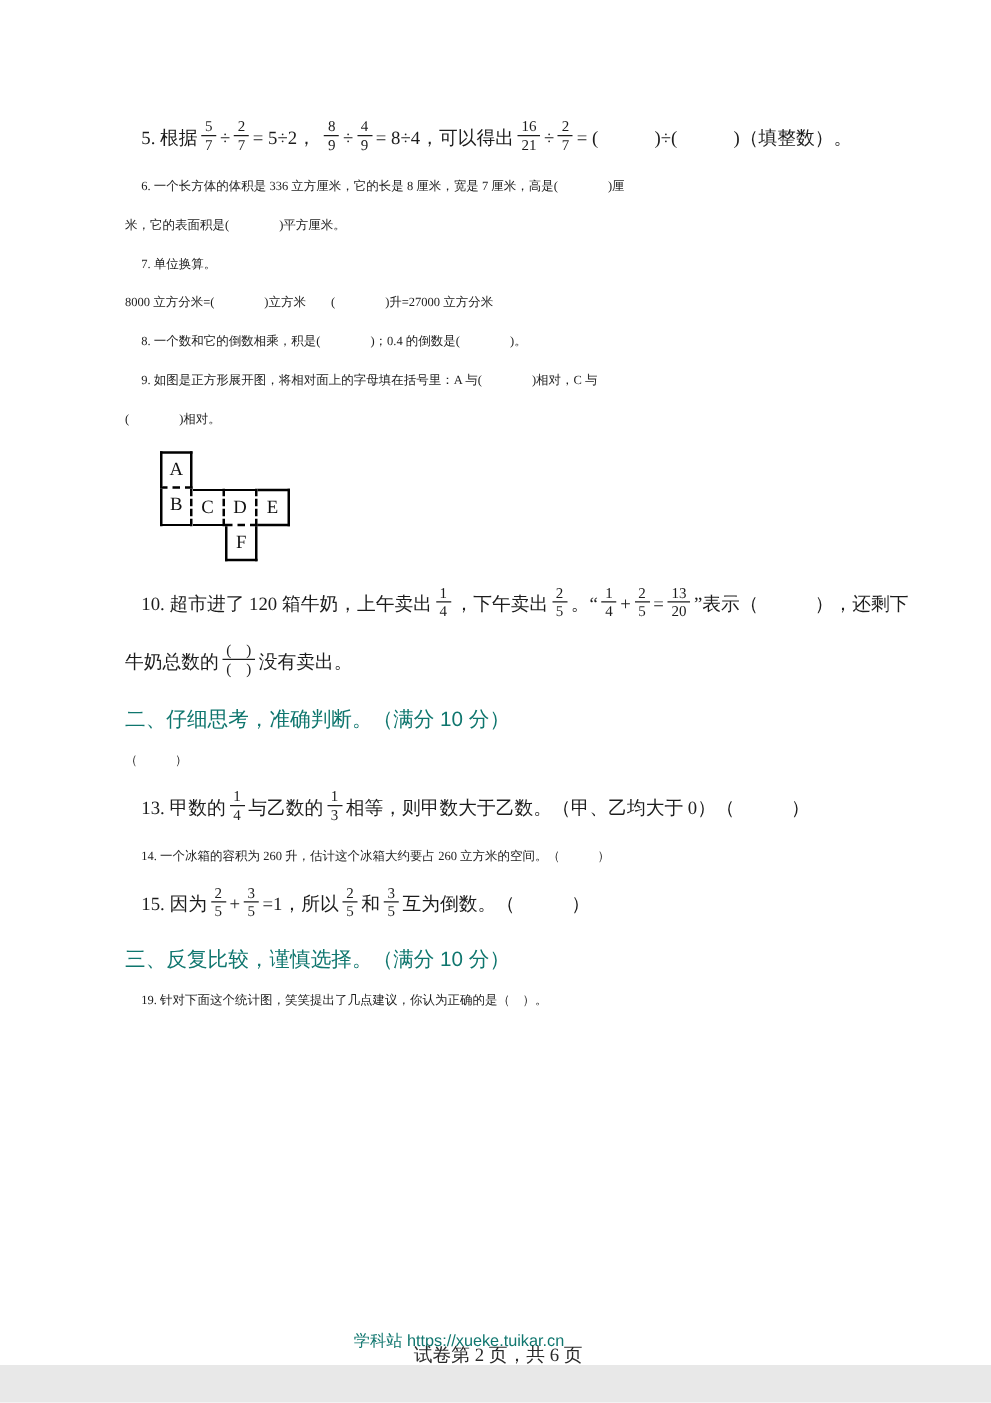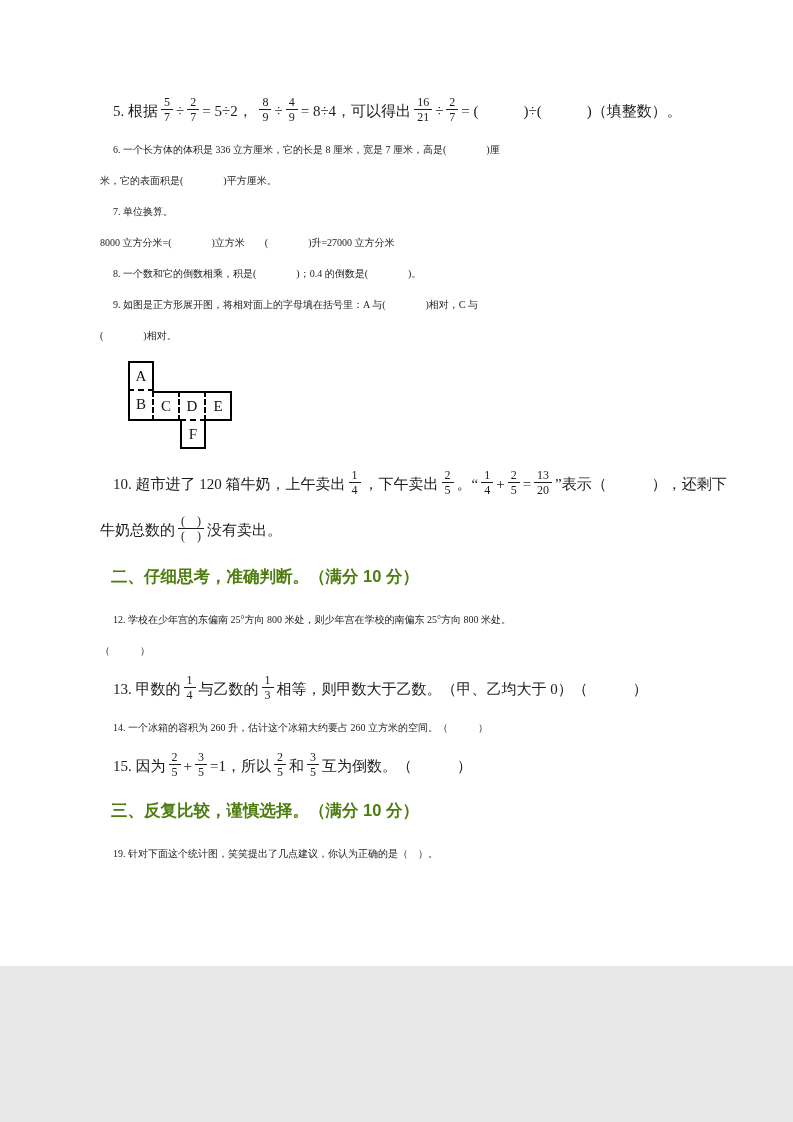--- a/index.html
+++ b/index.html
@@ -1,29 +1,29 @@
 <!DOCTYPE html>
 <html><head>
 <meta charset="utf-8">
 <style>
   html,body { margin:0; padding:0; background:#e8e8e8; }
   .page {
-    position:relative; width:793px; height:966px; margin:0 auto;
+    position:relative; width:793px; height:1092px; margin:0 auto;
     background:#ffffff; overflow:hidden;
     font-family:"Liberation Serif","DejaVu Serif",serif;
     color:#1c1c1c;
   }
   .content { position:absolute; left:100px; top:88px; width:620px; }
   .content p { margin:0; }
   .ln  { font-size:10px; line-height:31px; white-space:nowrap; }
   .lnf { font-size:15px; line-height:46px; white-space:nowrap; }
   .qn  { padding-left:13px; }
   .hd  {
-    margin:11px; font-size:16.5px; line-height:34px; font-weight:bold;
-    font-family:"Liberation Sans","DejaVu Sans",sans-serif; color:#4d7c0f;
+    margin:0; font-size:16.5px; line-height:34px; font-weight:normal;
+    font-family:"Liberation Sans","DejaVu Sans",sans-serif; color:#0f766e;
     white-space:nowrap;
   }
   .mt4  { margin-top:4px !important; }
   .mt6  { margin-top:6px !important; }
   .mt12 { margin-top:12px !important; }
 
   
   .frac {
     display:inline-block; vertical-align:middle; position:relative; top:-3px;
     text-align:center; font-size:12px; line-height:1.2; margin:0 3px;
@@ -81,21 +81,20 @@
       <div class="cell cE">E</div>
       <div class="cell cF">F</div>
     </div>
 
     <p class="lnf qn mt12">10. 超市进了 120 箱牛奶，上午卖出<span class="frac"><span class="fn">1</span><span class="fd">4</span></span>，下午卖出<span class="frac"><span class="fn">2</span><span class="fd">5</span></span>。“<span class="frac"><span class="fn">1</span><span class="fd">4</span></span>+<span class="frac"><span class="fn">2</span><span class="fd">5</span></span>=<span class="frac"><span class="fn">13</span><span class="fd">20</span></span>”表示（　　　），还剩下</p>
     <p class="lnf">牛奶总数的<span class="frac"><span class="fn">(　)</span><span class="fd">(　)</span></span>没有卖出。</p>
 
     <h2 class="hd mt6">二、仔细思考，准确判断。（满分 10 分）</h2>
 
 
-    <p class="ln qn">12. 学校在少年宫的东偏南 25°方向 800 米处，则少年宫在学校的南偏东 25°方向 800 米处。</p>
     <p class="ln">（　　　）</p>
 
     <p class="lnf qn">13. 甲数的<span class="frac"><span class="fn">1</span><span class="fd">4</span></span>与乙数的<span class="frac"><span class="fn">1</span><span class="fd">3</span></span>相等，则甲数大于乙数。（甲、乙均大于 0）（　　　）</p>
 
     <p class="ln qn">14. 一个冰箱的容积为 260 升，估计这个冰箱大约要占 260 立方米的空间。（　　　）</p>
 
     <p class="lnf qn">15. 因为<span class="frac"><span class="fn">2</span><span class="fd">5</span></span>+<span class="frac"><span class="fn">3</span><span class="fd">5</span></span>=1，所以<span class="frac"><span class="fn">2</span><span class="fd">5</span></span>和<span class="frac"><span class="fn">3</span><span class="fd">5</span></span>互为倒数。（　　　）</p>
 
     <h2 class="hd mt4">三、反复比较，谨慎选择。（满分 10 分）</h2>
 

